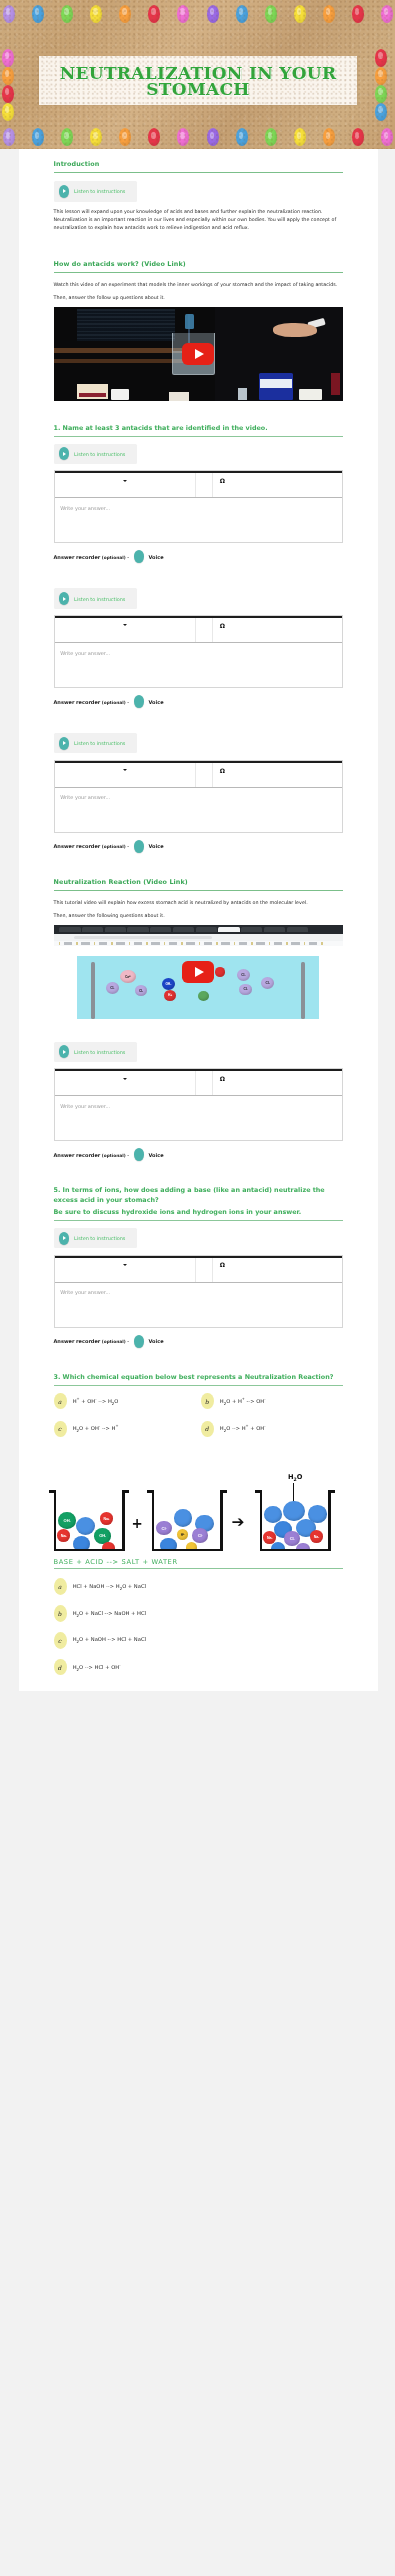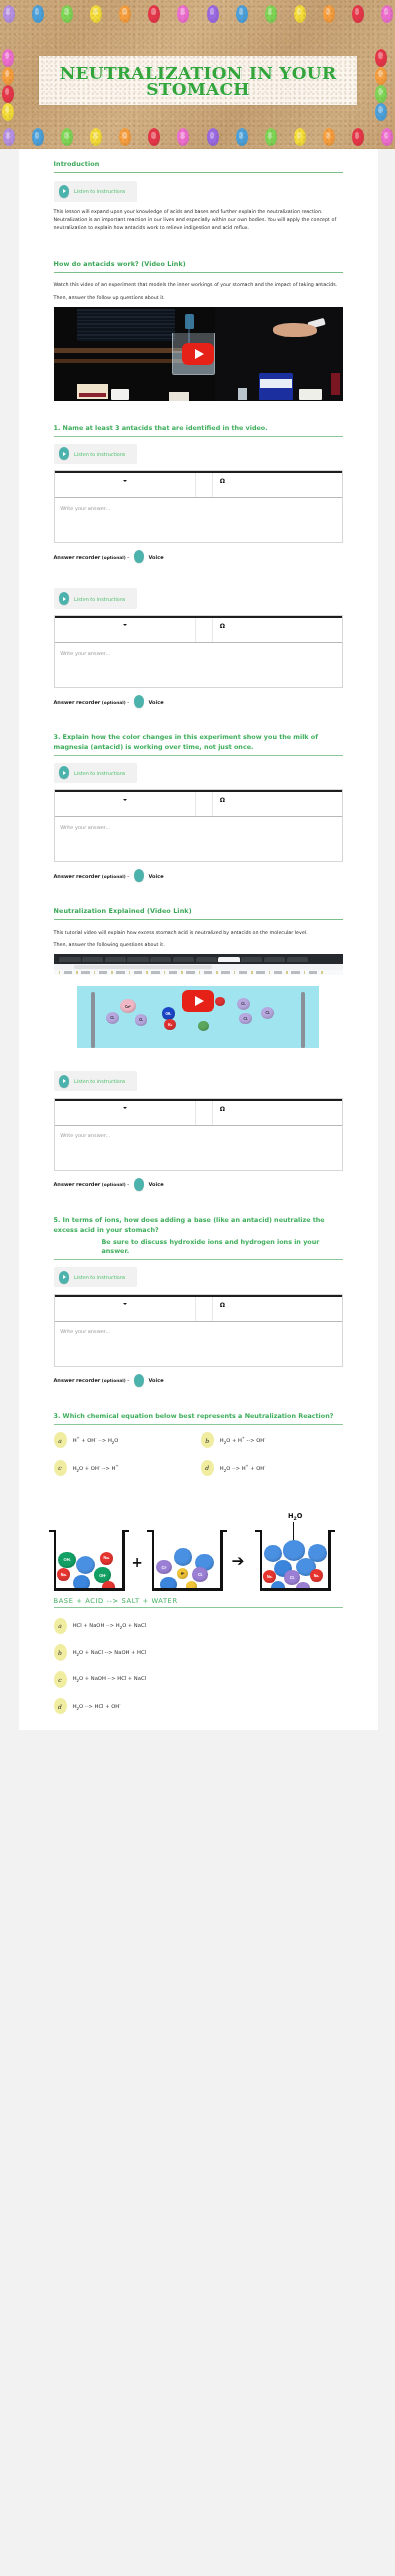--- a/index.html
+++ b/index.html
@@ -98,21 +98,21 @@
   }
   .q-head {
     font-family: "DejaVu Sans", sans-serif;
     color: #3fae5c;
     font-size: 6.4px;
     line-height: 1.5;
     padding-bottom: 2.1px;
     border-bottom: 0.5px solid #8cc79a;
     margin: 0 0 7.2px 0;
   }
-  .q-head .sub { display:block; margin-top:2.6px;margin-left:48px; }
+  .q-head .sub { display:block; margin-top:2.6px; }
 
   
   .listen {
     display: inline-flex;
     align-items: center;
     gap: 4.6px;
     background: #f1f1f1;
     border-radius: 1.5px;
     padding: 3.6px 11.3px 3.6px 5.2px;
     margin-bottom: 6.2px;
@@ -467,21 +467,20 @@
       <span class="rl"><span>Answer recorder</span><span class="opt"> (optional) -</span></span>
       <span class="mic"></span>
       <span class="vc">Voice</span>
     </div>
   </div>
 
   <div class="spacer-lg"></div>
 
   
   <div>
-    <h3 class="q-head">3. Explain how the color changes in this experiment show you the milk of magnesia (antacid) is working over time, not just once.</h3>
     <div class="listen">
       <span class="play">
             <i></i>
           </span>
       <span class="lbl">Listen to instructions</span>
     </div>
     <div class="editor">
       <div class="topbar"></div>
       <div class="toolbar">
         <div class="tgroup font">
@@ -497,21 +496,21 @@
     <div class="recorder">
       <span class="rl"><span>Answer recorder</span><span class="opt"> (optional) -</span></span>
       <span class="mic"></span>
       <span class="vc">Voice</span>
     </div>
   </div>
 
   <div class="spacer-lg"></div>
 
   
-  <h2 class="section-head">Neutralization Explained (Video Link)</h2>
+  <h2 class="section-head">Neutralization Reaction (Video Link)</h2>
   <p class="body-text">This tutorial video will explain how excess stomach acid is neutralized by antacids on the molecular level.</p>
   <p class="body-text">Then, answer the following questions about it.</p>
 
   <div class="video vid-sim">
     <div class="chrome-top"></div>
     <div class="tabstrip">
           <span></span>
           <span></span>
           <span></span>
           <span></span>

